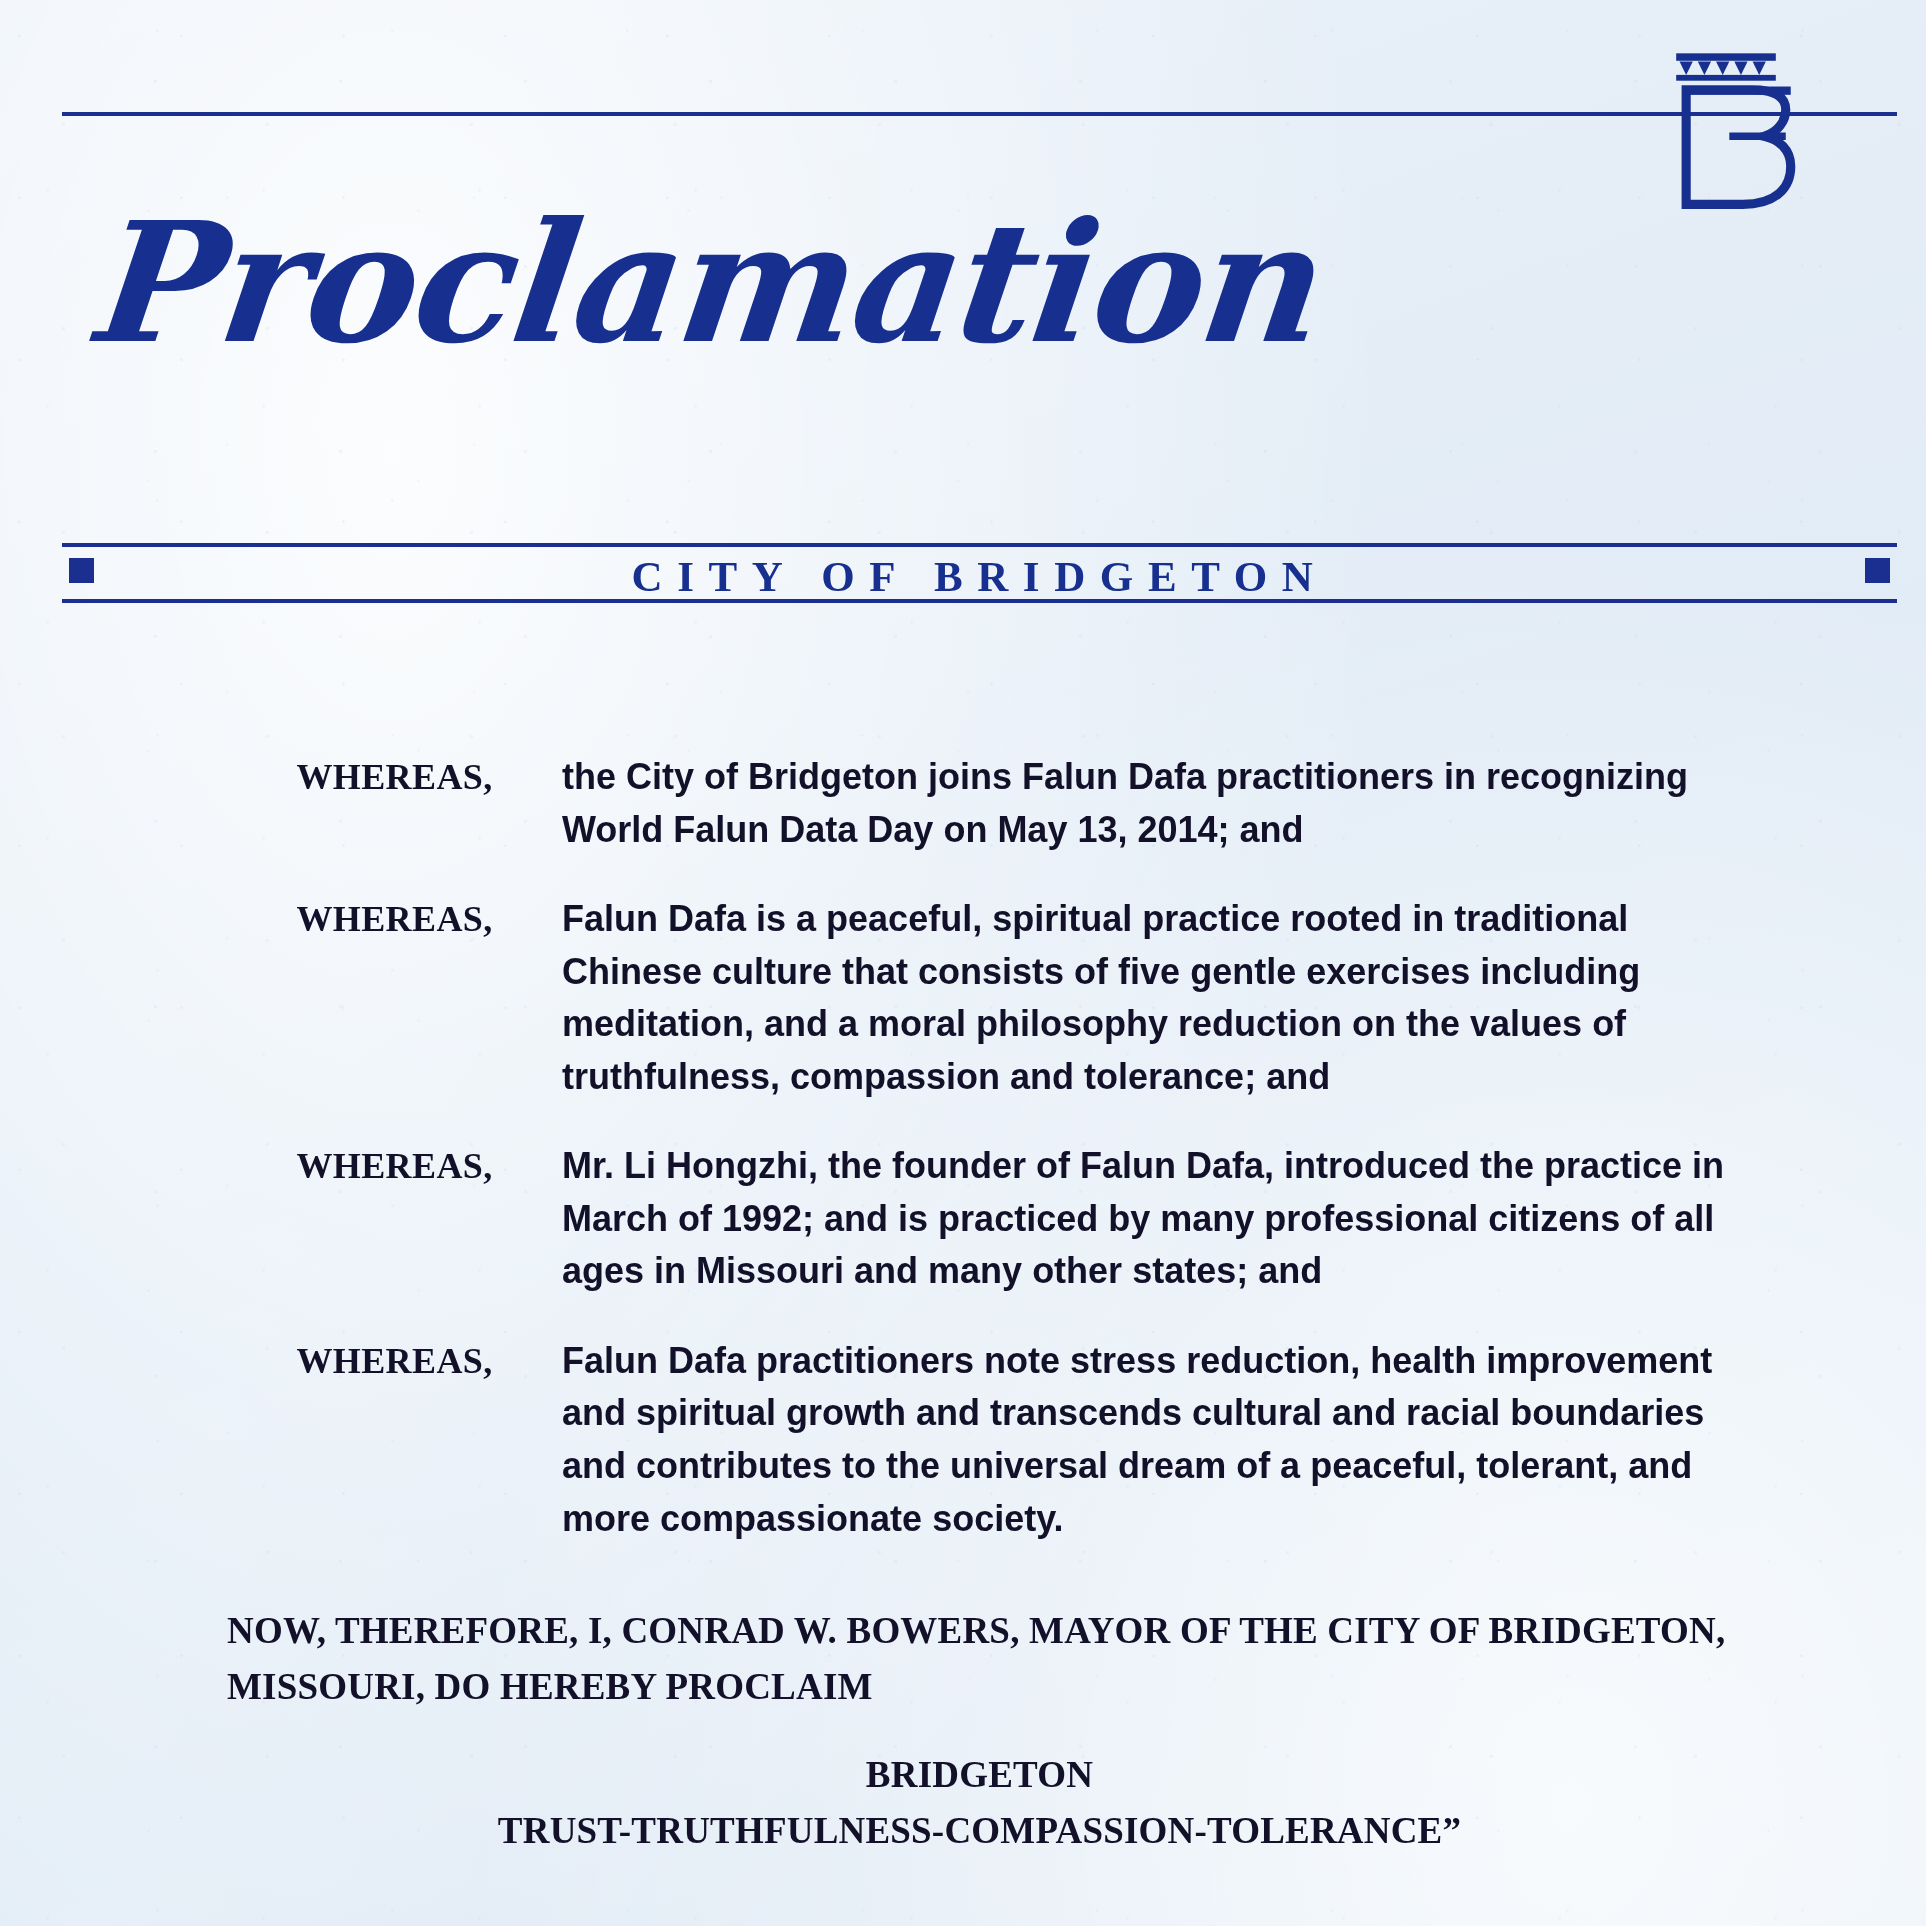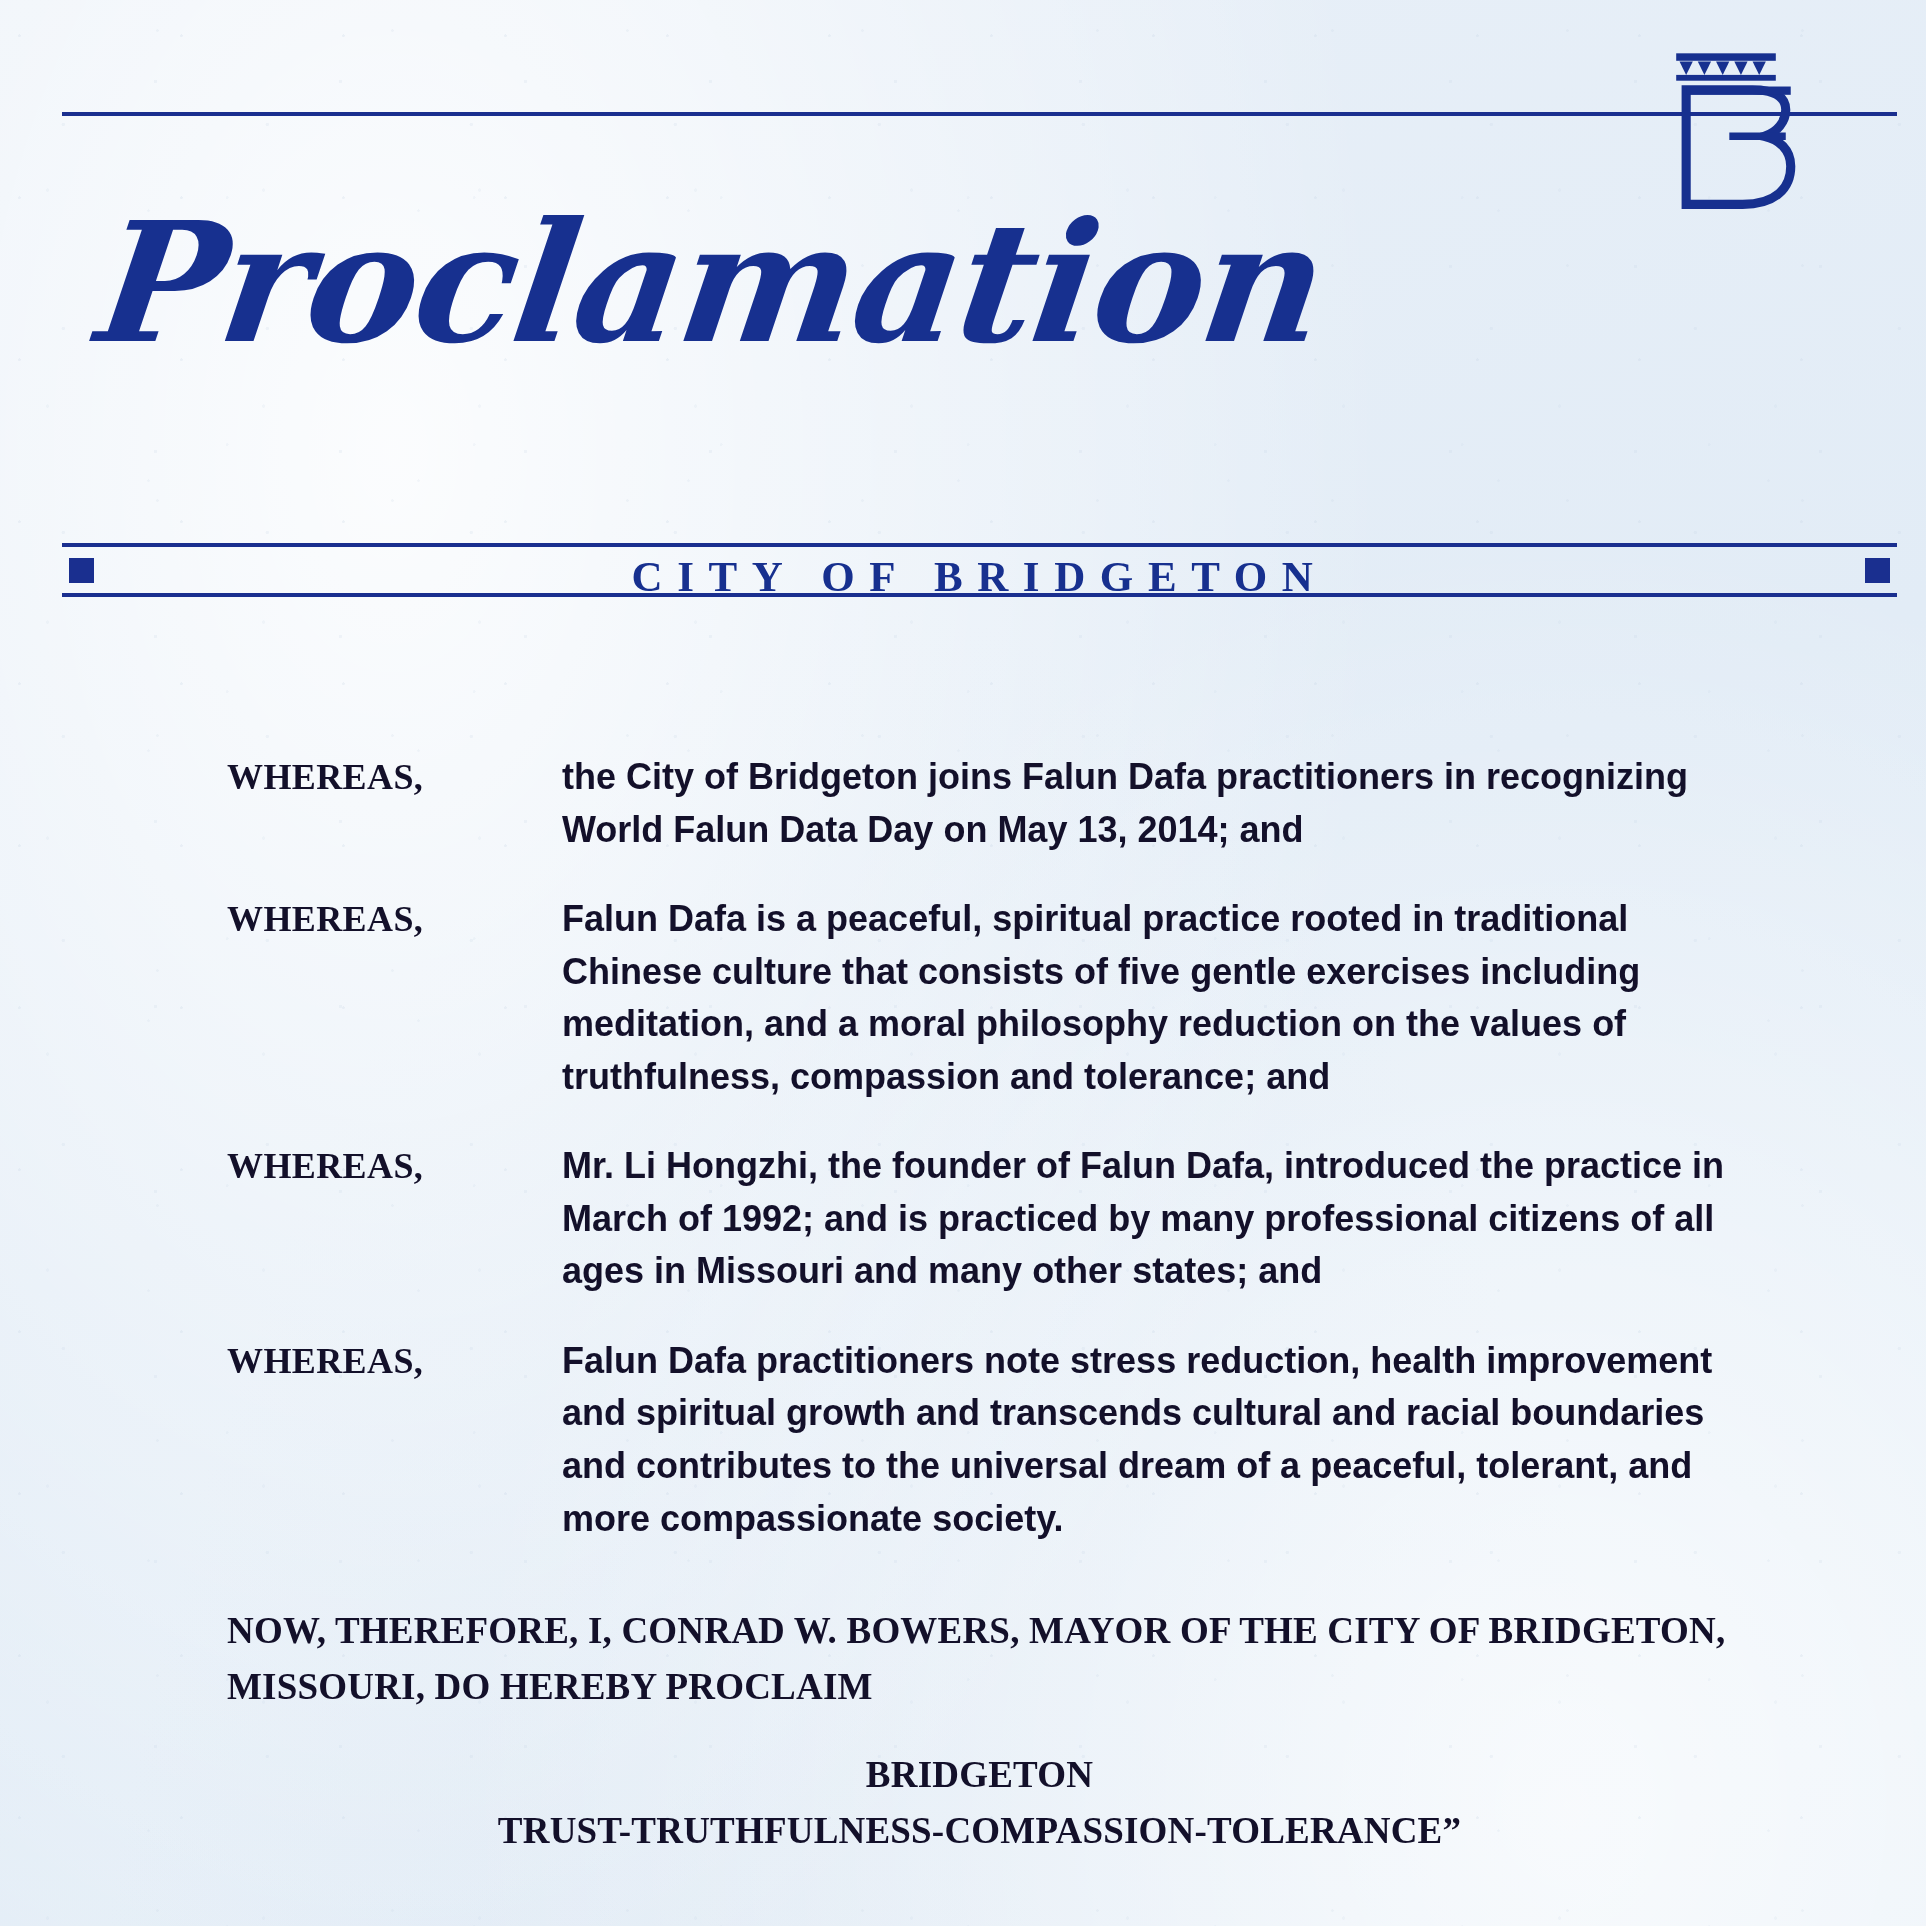--- a/index.html
+++ b/index.html
@@ -71,21 +71,21 @@
     line-height: 1;
     transform: skewX(-8deg);
     white-space: nowrap;
   }
 
   .band {
     position: absolute;
     left: 62px;
     right: 62px;
     top: 543px;
-    height: 54px;
+    height: 60px;
   }
   .band-line-top, .band-line-bottom {
     position: absolute;
     left: 0; right: 0;
     height: 4.2px;
     background: #1a2f8f;
   }
   .band-line-top { top: 0; }
   .band-line-bottom { bottom: 0; }
   .band-sq {
@@ -124,20 +124,21 @@
     padding: 0 200px 0 227px;
   }
   .clause-label {
     flex: 0 0 335px;
     color: #13102a;
     font-family: "Liberation Serif", serif;
     font-weight: 700;
     font-size: 36px;
     line-height: 1.46;
     letter-spacing: 0.4px;
+    text-align: center;
   }
   .clause-text {
     flex: 1 1 auto;
     color: #13102a;
     font-family: Liberation Sans, sans-serif;
     font-weight: 700;
     font-size: 36px;
     line-height: 1.46;
   }
 

